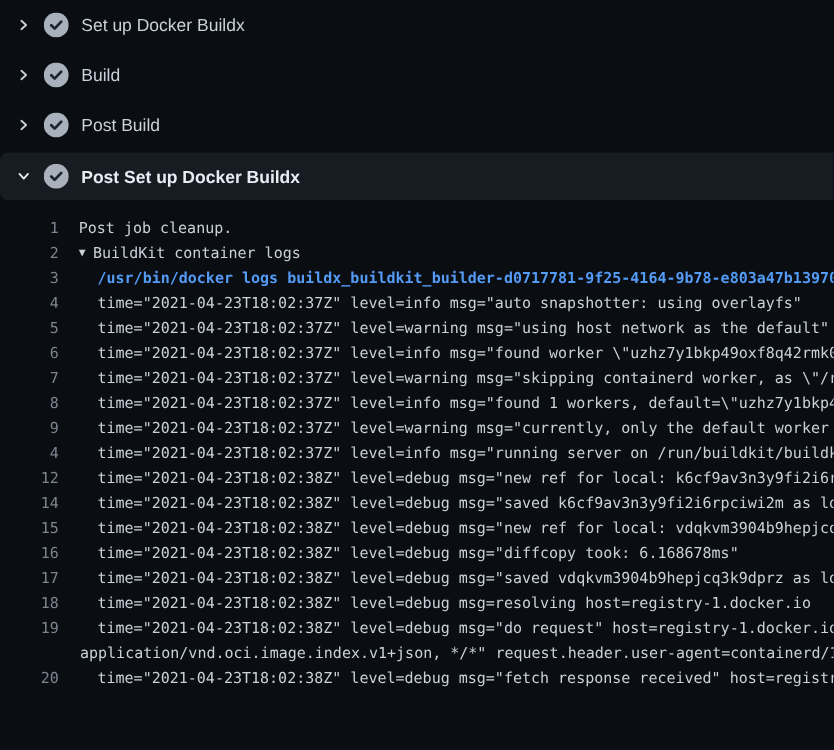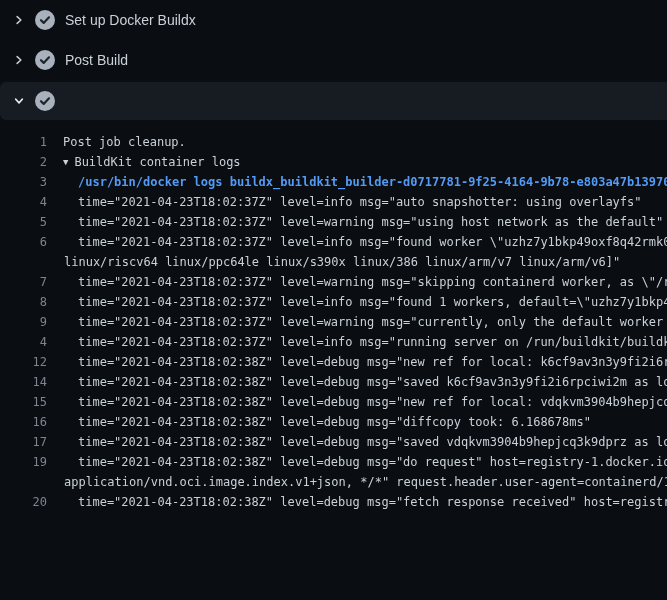--- a/index.html
+++ b/index.html
@@ -107,47 +107,60 @@
     <div class="step-row">
       <span class="chev-box">
         <svg width="12" height="12" viewBox="0 0 16 16">
           <path d="M5.5 3.5 L10.5 8 L5.5 12.5" fill="none" stroke="#c9d1d9" stroke-width="2" stroke-linecap="round" stroke-linejoin="round"></path>
         </svg>
       </span>
       <span class="status-box"><svg width="20" height="20" viewBox="0 0 20 20">
           <circle cx="10" cy="10" r="10" fill="#a8b1bc"></circle>
           <path d="M6 10.2 L8.7 12.9 L14 7.3" fill="none" stroke="#20252c" stroke-width="2.2" stroke-linecap="round" stroke-linejoin="round"></path>
         </svg></span>
+      <span class="step-label">Build</span>
+    </div>
+    <div class="step-row">
+      <span class="chev-box">
+        <svg width="12" height="12" viewBox="0 0 16 16">
+          <path d="M5.5 3.5 L10.5 8 L5.5 12.5" fill="none" stroke="#c9d1d9" stroke-width="2" stroke-linecap="round" stroke-linejoin="round"></path>
+        </svg>
+      </span>
+      <span class="status-box"><svg width="20" height="20" viewBox="0 0 20 20">
+          <circle cx="10" cy="10" r="10" fill="#a8b1bc"></circle>
+          <path d="M6 10.2 L8.7 12.9 L14 7.3" fill="none" stroke="#20252c" stroke-width="2.2" stroke-linecap="round" stroke-linejoin="round"></path>
+        </svg></span>
       <span class="step-label">Post Build</span>
     </div>
     <div class="step-row expanded">
       <span class="chev-box">
         <svg width="12" height="12" viewBox="0 0 16 16">
           <path d="M3.5 5.5 L8 10.5 L12.5 5.5" fill="none" stroke="#e6edf3" stroke-width="2" stroke-linecap="round" stroke-linejoin="round"></path>
         </svg>
       </span>
       <span class="status-box"><svg width="20" height="20" viewBox="0 0 20 20">
           <circle cx="10" cy="10" r="10" fill="#a8b1bc"></circle>
           <path d="M6 10.2 L8.7 12.9 L14 7.3" fill="none" stroke="#20252c" stroke-width="2.2" stroke-linecap="round" stroke-linejoin="round"></path>
         </svg></span>
+      <span class="step-label">Post Set up Docker Buildx</span>
     </div>
   </div>
 <div class="log-area" id="log">
     <div class="log-row i0"><span class="log-num">1</span><span class="log-text">Post job cleanup.</span></div>
     <div class="log-row i0"><span class="log-num">2</span><span class="log-text"><span class="caret">▼</span><span>BuildKit container logs</span></span></div>
     <div class="log-row i1"><span class="log-num">3</span><span class="log-text cmd">/usr/bin/docker logs buildx_buildkit_builder-d0717781-9f25-4164-9b78-e803a47b13970</span></div>
     <div class="log-row i1"><span class="log-num">4</span><span class="log-text">time="2021-04-23T18:02:37Z" level=info msg="auto snapshotter: using overlayfs"</span></div>
     <div class="log-row i1"><span class="log-num">5</span><span class="log-text">time="2021-04-23T18:02:37Z" level=warning msg="using host network as the default"</span></div>
     <div class="log-row i1"><span class="log-num">6</span><span class="log-text">time="2021-04-23T18:02:37Z" level=info msg="found worker \"uzhz7y1bkp49oxf8q42rmk0xj</span></div>
-    <div class="log-row cont"><span class="log-num"></span><span class="log-text">linux/riscv64 linux/ppc64le linux/s390x linux/386 linux/arm/v7 linux/arm/v6]"</span></div>
     <div class="log-row i1"><span class="log-num">7</span><span class="log-text">time="2021-04-23T18:02:37Z" level=warning msg="skipping containerd worker, as \"/run</span></div>
     <div class="log-row i1"><span class="log-num">8</span><span class="log-text">time="2021-04-23T18:02:37Z" level=info msg="found 1 workers, default=\"uzhz7y1bkp49o</span></div>
     <div class="log-row i1"><span class="log-num">9</span><span class="log-text">time="2021-04-23T18:02:37Z" level=warning msg="currently, only the default worker ca</span></div>
     <div class="log-row i1"><span class="log-num">4</span><span class="log-text">time="2021-04-23T18:02:37Z" level=info msg="running server on /run/buildkit/buildkit</span></div>
     <div class="log-row i1"><span class="log-num">12</span><span class="log-text">time="2021-04-23T18:02:38Z" level=debug msg="new ref for local: k6cf9av3n3y9fi2i6rpc</span></div>
     <div class="log-row i1"><span class="log-num">14</span><span class="log-text">time="2021-04-23T18:02:38Z" level=debug msg="saved k6cf9av3n3y9fi2i6rpciwi2m as loca</span></div>
     <div class="log-row i1"><span class="log-num">15</span><span class="log-text">time="2021-04-23T18:02:38Z" level=debug msg="new ref for local: vdqkvm3904b9hepjcq3k</span></div>
     <div class="log-row i1"><span class="log-num">16</span><span class="log-text">time="2021-04-23T18:02:38Z" level=debug msg="diffcopy took: 6.168678ms"</span></div>
     <div class="log-row i1"><span class="log-num">17</span><span class="log-text">time="2021-04-23T18:02:38Z" level=debug msg="saved vdqkvm3904b9hepjcq3k9dprz as loca</span></div>
+    <div class="log-row i1"><span class="log-num">18</span><span class="log-text">time="2021-04-23T18:02:38Z" level=debug msg=resolving host=registry-1.docker.io</span></div>
     <div class="log-row i1"><span class="log-num">19</span><span class="log-text">time="2021-04-23T18:02:38Z" level=debug msg="do request" host=registry-1.docker.io r</span></div>
     <div class="log-row cont"><span class="log-num"></span><span class="log-text">application/vnd.oci.image.index.v1+json, */*" request.header.user-agent=containerd/1.4</span></div>
     <div class="log-row i1"><span class="log-num">20</span><span class="log-text">time="2021-04-23T18:02:38Z" level=debug msg="fetch response received" host=registry-</span></div>
   </div>
 
 </body></html>

